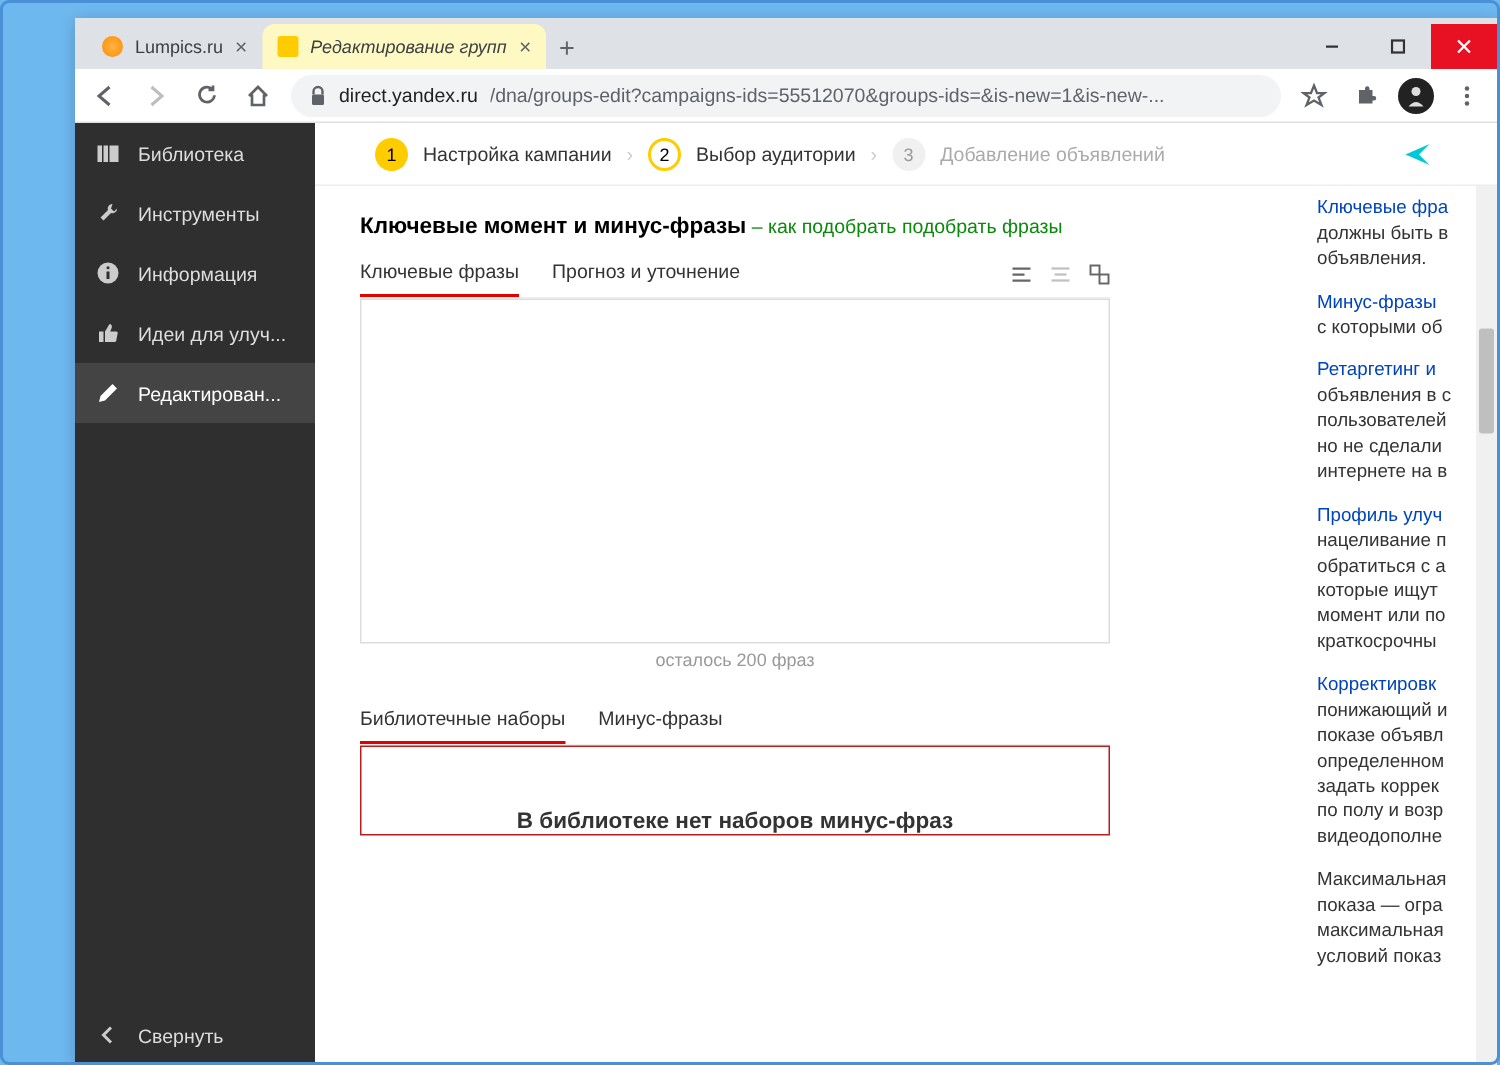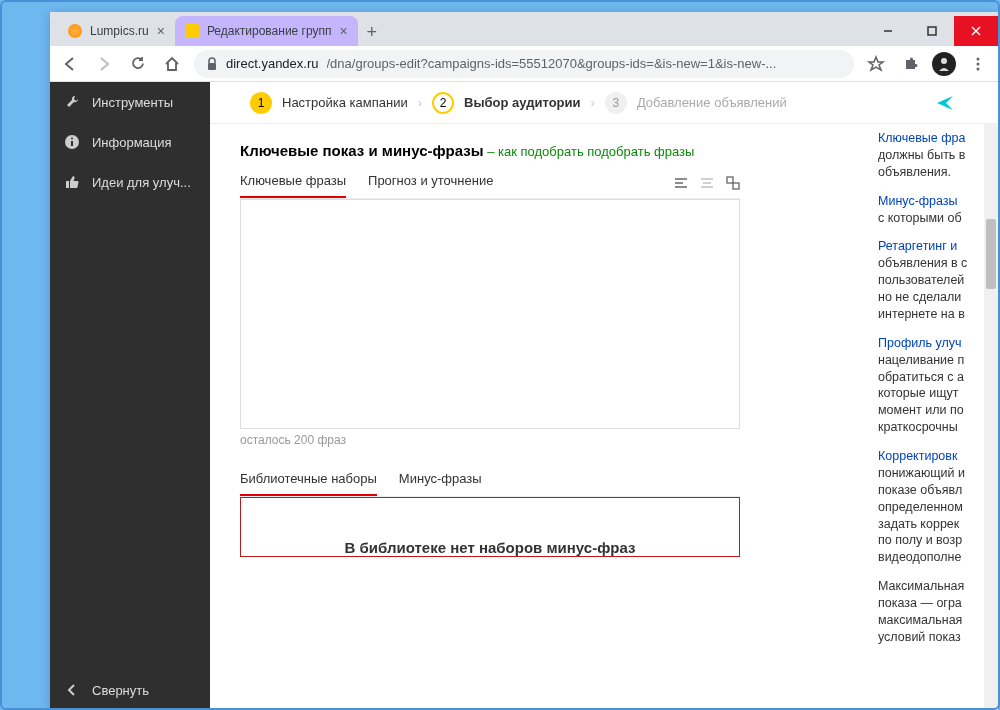--- a/index.html
+++ b/index.html
@@ -1,21 +1,21 @@
 <!DOCTYPE html>
 <html><head>
 <meta charset="utf-8">
 <style>
   * { box-sizing: border-box; margin: 0; padding: 0; }
   body { font-family: Arial, sans-serif; font-size: 13px; background: #6eb8f0; width: 1000px; height: 710px; overflow: hidden; position: relative; }
   .border { position: absolute; inset: 0; border: 2px solid #4a90d6; border-radius: 6px; pointer-events: none; }
   .window { position: absolute; left: 50px; top: 12px; width: 948px; height: 698px; background: #fff; box-shadow: 0 2px 10px rgba(0,0,0,.2); display: flex; flex-direction: column; }
   .tabbar { height: 34px; background: #dee1e6; display: flex; align-items: flex-end; padding-left: 8px; }
   .tab { height: 30px; display: flex; align-items: center; padding: 0 10px; font-size: 12px; color: #3c4043; border-radius: 8px 8px 0 0; gap: 8px; max-width: 220px; }
-  .tab.active { background: #c4b5fd; }
+  .tab.active { background: #fef9c3; font-style: italic; }
   .tab-inactive { background: transparent; }
   .favicon { width: 14px; height: 14px; border-radius: 50%; flex-shrink: 0; }
   .tab-title { white-space: nowrap; overflow: hidden; text-overflow: ellipsis; flex: 1; }
   .tab-close { font-size: 14px; color: #5f6368; cursor: pointer; }
   .newtab { width: 28px; height: 28px; display: flex; align-items: center; justify-content: center; color: #5f6368; font-size: 18px; cursor: pointer; }
   .wincontrols { margin-left: auto; display: flex; height: 30px; }
   .winbtn { width: 44px; display: flex; align-items: center; justify-content: center; color: #333; font-size: 12px; cursor: pointer; }
   .winbtn.close { background: #e81123; color: #fff; }
   .addrbar { height: 36px; background: #fff; border-bottom: 1px solid #e0e0e0; display: flex; align-items: center; padding: 0 8px; gap: 10px; }
   .navbtn { width: 24px; height: 24px; display: flex; align-items: center; justify-content: center; color: #5f6368; cursor: pointer; }
@@ -31,35 +31,35 @@
   .sb-item.active { background: #444; color: #fff; }
   .sb-item .icon { width: 16px; display: flex; justify-content: center; color: #ccc; }
   .sb-spacer { flex: 1; }
   .main { flex: 1; display: flex; flex-direction: column; background: #fff; overflow: hidden; }
   .steps { height: 42px; border-bottom: 1px solid #eee; display: flex; align-items: center; padding: 0 40px; gap: 10px; font-size: 13px; }
   .step-num { width: 22px; height: 22px; border-radius: 50%; display: flex; align-items: center; justify-content: center; font-size: 12px; }
   .step-num.done { background: #ffcc00; color: #000; }
   .step-num.current { background: #fff; border: 2px solid #ffcc00; color: #000; }
   .step-num.future { background: #f0f0f0; color: #999; }
   .step-label { color: #333; }
-  .step-label.bold { font-weight: bold; }
+  .step-label.bold { font-weight: normal; }
   .step-label.future { color: #aaa; }
   .step-arrow { color: #ccc; }
   .sendbtn { margin-left: auto; width: 26px; height: 26px; display: flex; align-items: center; justify-content: center; }
   .body { flex: 1; display: flex; overflow: hidden; }
   .formarea { flex: 1; padding: 18px 30px; overflow: hidden; }
   .h2 { font-size: 15px; font-weight: bold; display: inline; }
   .linkgreen { color: #0a8a0a; font-size: 13px; }
   .tabs { display: flex; gap: 22px; margin-top: 14px; border-bottom: 1px solid #eee; }
   .ftab { padding-bottom: 8px; font-size: 13px; color: #333; cursor: pointer; }
   .ftab.active { border-bottom: 2px solid #e30000; }
   .toolbar { margin-left: auto; display: flex; gap: 12px; color: #888; align-items: center; padding-bottom: 6px; }
   .toolbar span { cursor: pointer; }
   .textarea { width: 500px; height: 230px; border: 1px solid #ddd; margin-top: 0; }
-  .remain { width: 500px; text-align: left; font-size: 12px; color: #999; margin-top: 4px; }
+  .remain { width: 500px; text-align: center; font-size: 12px; color: #999; margin-top: 4px; }
   .libempty { width: 500px; border: 1px solid #b91c1c; margin-top: 0; height: 60px; display: flex; align-items: flex-end; justify-content: center; font-size: 15px; color: #333; font-weight: bold; padding-bottom: 0; overflow: hidden; }
   .rightcol { width: 110px; padding: 6px 4px 6px 4px; font-size: 12.5px; color: #333; line-height: 1.35; overflow: hidden; }
   .rightcol p { margin-bottom: 12px; }
   .rightcol a { color: #0044bb; }
   .scrollbar { width: 14px; background: #f0f0f0; position: relative; }
   .scrollthumb { position: absolute; left: 2px; right: 2px; top: 95px; height: 70px; background: #bfbfbf; border-radius: 2px; }
   svg { display: block; }
 </style>
 </head>
 <body>
@@ -150,20 +150,30 @@
           <circle cx="8" cy="8" r="1.5" fill="#5f6368"></circle>
           <circle cx="8" cy="13" r="1.5" fill="#5f6368"></circle>
         </svg>
     </div>
   </div>
 
   <div class="content">
     <div class="sidebar">
       <div class="sb-item">
         <span class="icon">
+            <svg width="16" height="14">
+              <rect x="1" y="2" width="3" height="11" fill="#ccc"></rect>
+              <rect x="5" y="2" width="3" height="11" fill="#ccc"></rect>
+              <rect x="9" y="2" width="6" height="11" fill="#ccc"></rect>
+            </svg>
+          </span>
+        <span>Библиотека</span>
+      </div>
+      <div class="sb-item">
+        <span class="icon">
             <svg width="16" height="16">
               <path d="M11 2 a3 3 0 0 0-3 4 L3 11 l2 2 L10 8 a3 3 0 0 0 4-3 l-2 2-2-2 z" fill="#ccc"></path>
             </svg>
           </span>
         <span>Инструменты</span>
       </div>
       <div class="sb-item">
         <span class="icon">
             <svg width="16" height="16">
               <circle cx="8" cy="8" r="7" fill="#ccc"></circle>
@@ -173,20 +183,28 @@
           </span>
         <span>Информация</span>
       </div>
       <div class="sb-item">
         <span class="icon">
             <svg width="16" height="16">
               <path d="M2 7 h3 v7 h-3 z M6 14 v-7 l3-5 c1 0 2 1 1.5 2.5 l-1 2.5 h4 c1 0 1 1 1 1 l-1 5 c0 1-1 1-1 1 z" fill="#ccc"></path>
             </svg>
           </span>
         <span>Идеи для улуч...</span>
+      </div>
+      <div class="sb-item active">
+        <span class="icon">
+            <svg width="16" height="16">
+              <path d="M2 14 l1-4 8-8 3 3-8 8 z" fill="#fff"></path>
+            </svg>
+          </span>
+        <span>Редактирован...</span>
       </div>
       <div class="sb-spacer"></div>
       <div class="sb-item">
         <span class="icon">
             <svg width="14" height="14">
               <path d="M9 2 L4 7 L9 12" fill="none" stroke="#ccc" stroke-width="2"></path>
             </svg>
           </span>
         <span>Свернуть</span>
       </div>
@@ -204,21 +222,21 @@
         <span class="step-label future">Добавление объявлений</span>
         <span class="sendbtn">
           <svg width="22" height="22">
               <path d="M3 11 L19 4 L12 11 L19 18 Z" fill="#00c8d6"></path>
             </svg>
         </span>
       </div>
 
       <div class="body">
         <div class="formarea">
-          <span class="h2">Ключевые показ и минус-фразы</span>
+          <span class="h2">Ключевые момент и минус-фразы</span>
           <span class="linkgreen">– как подобрать подобрать фразы</span>
 
           <div class="tabs" style="width:500px">
             <div class="ftab active">Ключевые фразы</div>
             <div class="ftab">Прогноз и уточнение</div>
             <div class="toolbar">
               <span>
                   <svg width="14" height="12">
                     <line x1="1" y1="2" x2="13" y2="2" stroke="#666" stroke-width="1.5"></line>
                     <line x1="1" y1="6" x2="9" y2="6" stroke="#666" stroke-width="1.5"></line>

